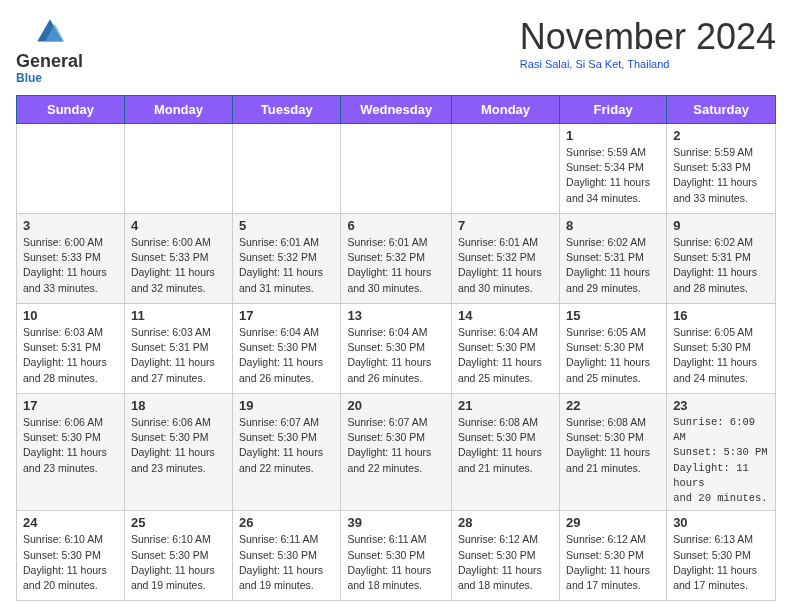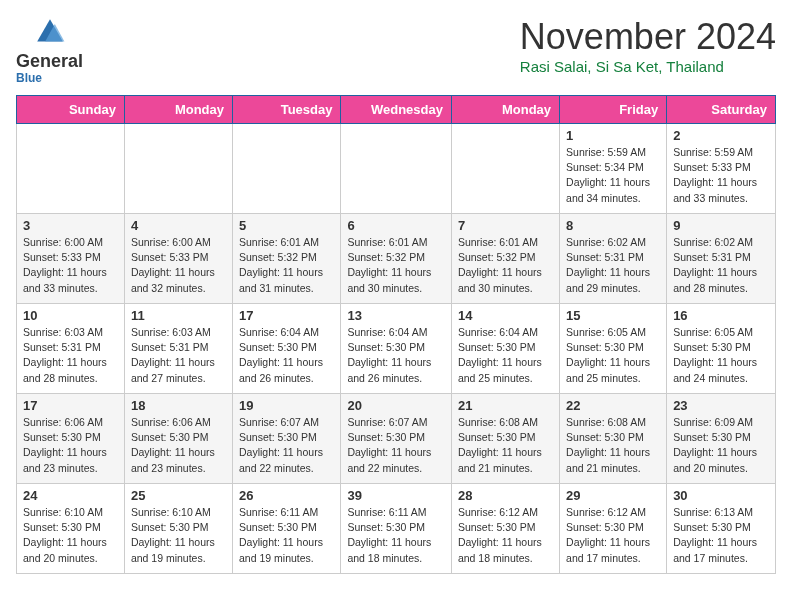--- a/index.html
+++ b/index.html
@@ -43,32 +43,32 @@
     }
     .title-area {
       margin-left: 24px;
     }
     .month-title {
       font-size: 36px;
       font-weight: normal;
       color: #333;
     }
     .location-title {
-      font-size: 15px;
-      color: #15803d;
+      font-size: 11px;
+      color: #1d4ed8;
     }
     .calendar {
       width: 100%;
       border-collapse: collapse;
       border: 1px solid #ccc;
     }
     .calendar th {
-      background-color: #ec4899;
+      background-color: #8b5cf6;
       color: #fff;
-      text-align: right;
+      text-align: center;
       padding: 6px 8px;
       font-size: 13px;
       font-weight: bold;
       border: 1px solid #2060a0;
     }
     .calendar td {
       vertical-align: top;
       border: 1px solid #ccc;
       padding: 4px 6px;
       width: 113px;
@@ -289,21 +289,21 @@
         </td>
         <td>
           <span class="day-num">22</span>
           <div class="day-info" style="white-space: pre-line;">Sunrise: 6:08 AM
 Sunset: 5:30 PM
 Daylight: 11 hours
 and 21 minutes.</div>
         </td>
         <td>
           <span class="day-num">23</span>
-          <div class="day-info" style="white-space: pre-line;">Sunrise: 6:09 AM
+          <div class="day-info" style="white-space: pre-line; font-family: Liberation Mono, monospace;">Sunrise: 6:09 AM
 Sunset: 5:30 PM
 Daylight: 11 hours
 and 20 minutes.</div>
         </td>
       </tr>
       <tr>
         <td>
           <span class="day-num">24</span>
           <div class="day-info" style="white-space: pre-line;">Sunrise: 6:10 AM
 Sunset: 5:30 PM

